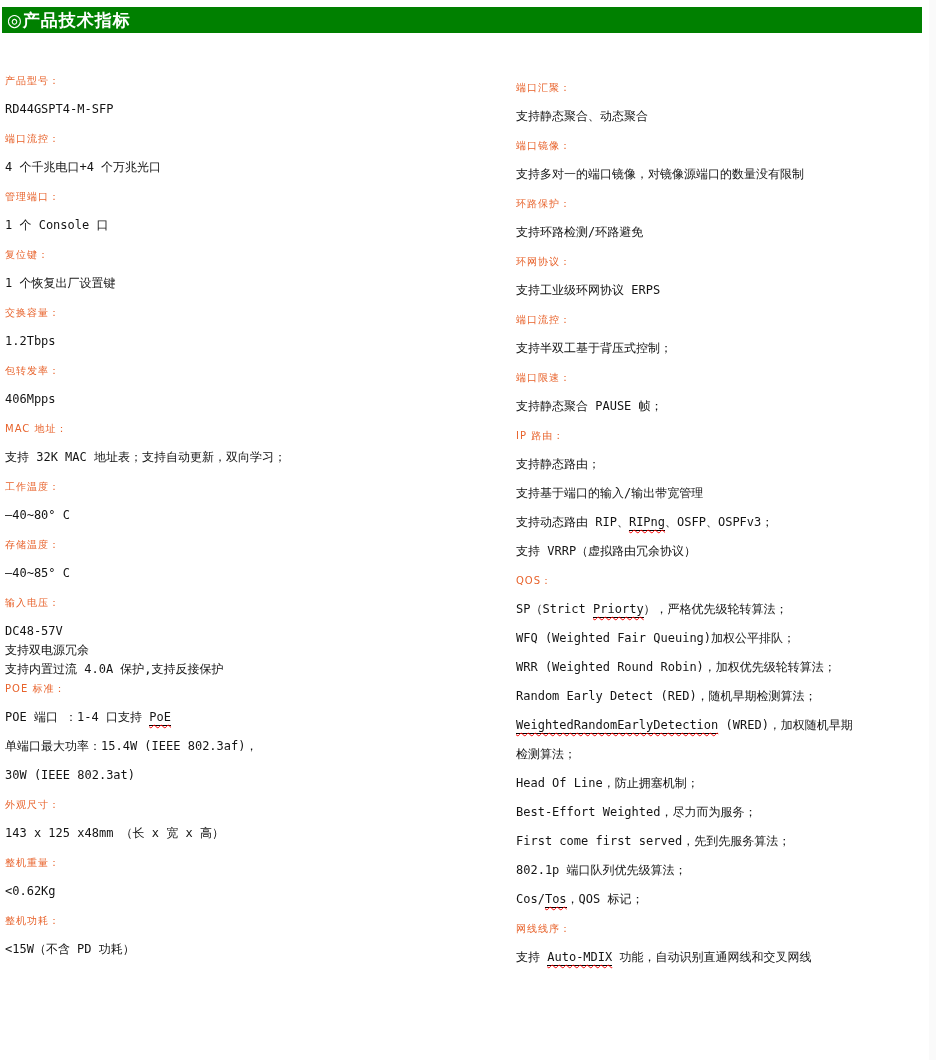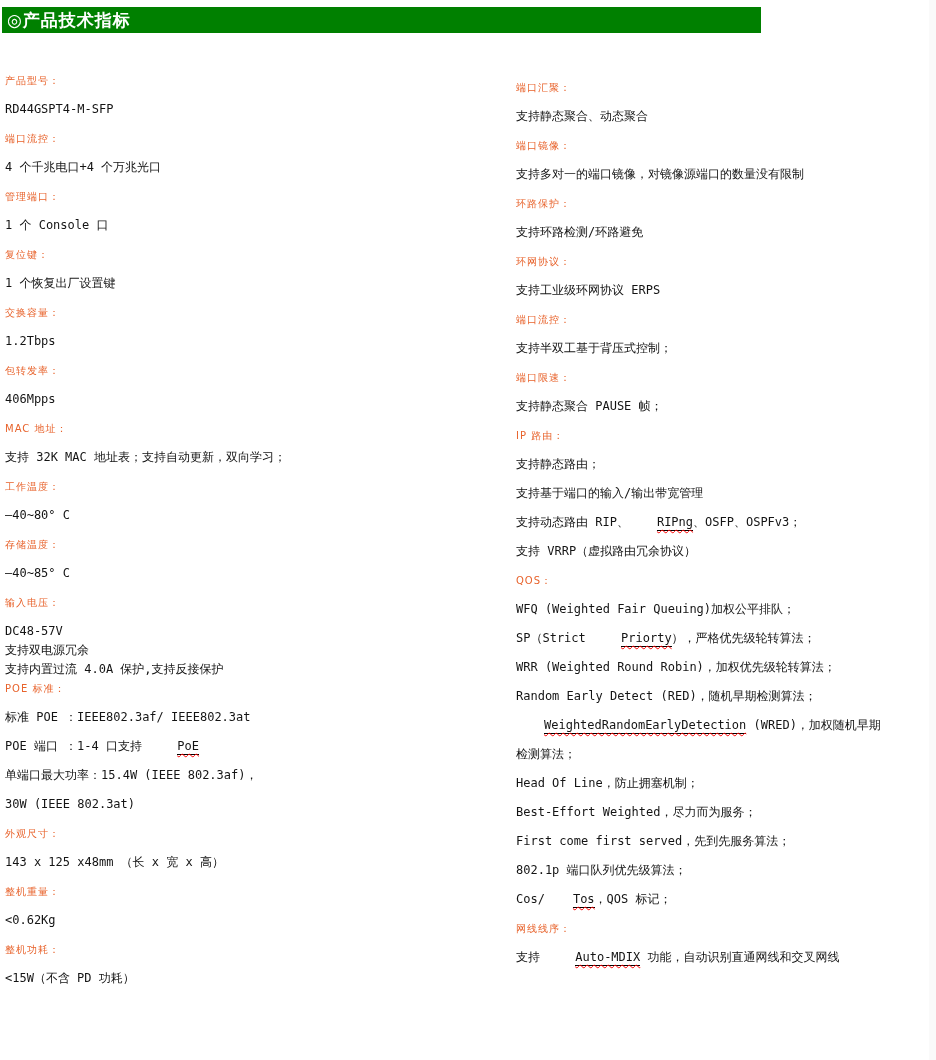--- a/index.html
+++ b/index.html
@@ -10,21 +10,21 @@
     --wave:#ff0000;
   }
   *{box-sizing:border-box}
   html,body{margin:0;padding:0}
   body{
     width:936px;height:1060px;overflow:hidden;position:relative;
     background:#ffffff;color:var(--body-fg);
     font-family:"DejaVu Sans Mono","DejaVu Sans",monospace;
   }
   .header-bar{
-    position:absolute;left:2px;top:7px;width:759px;height:26px;
+    position:absolute;left:2px;top:7px;width:920px;height:26px;
     background:var(--header-bg);
     display:flex;align-items:center;padding-left:5px;
   }
   .header-title{
     color:var(--header-fg);font-weight:bold;font-size:17px;letter-spacing:1px;
     font-family:"DejaVu Sans","Liberation Sans",sans-serif;
     white-space:nowrap;
   }
   .columns{
     position:absolute;left:0;top:71px;width:929px;
@@ -45,21 +45,20 @@
   }
   p.line.tight{margin-bottom:0}
   .marked{
     border-bottom:1px solid #000;
     text-decoration-line:underline;
     text-decoration-style:wavy;
     text-decoration-color:var(--wave);
     text-decoration-thickness:1px;
     text-underline-offset:3px;
     padding-bottom:1px;
-    margin-left:28px;
   }
   .right-edge{
     position:absolute;top:0;right:0;width:7px;height:1060px;
     background:#fafafa;
   }
 </style>
 </head>
 <body>
 
 <div class="header-bar">
@@ -105,21 +104,20 @@
         <p class="line"><span>—40~85° C</span></p>
       </div>
       <div>
         <p class="heading">输入电压：</p>
         <p class="line tight"><span>DC48-57V</span></p>
         <p class="line tight"><span>支持双电源冗余</span></p>
         <p class="line tight"><span>支持内置过流 4.0A 保护,支持反接保护</span></p>
       </div>
       <div>
         <p class="heading">POE 标准：</p>
-        <p class="line"><span>标准 POE ：IEEE802.3af/ IEEE802.3at</span></p>
         <p class="line"><span>POE 端口 ：1-4 口支持 </span><span class="marked">PoE</span></p>
         <p class="line"><span>单端口最大功率：15.4W (IEEE 802.3af)，</span></p>
         <p class="line"><span>30W (IEEE 802.3at)</span></p>
       </div>
       <div>
         <p class="heading">外观尺寸：</p>
         <p class="line"><span>143 x 125 x48mm （长 x 宽 x 高）</span></p>
       </div>
       <div>
         <p class="heading">整机重量：</p>
@@ -157,22 +155,22 @@
       </div>
       <div>
         <p class="heading">IP 路由：</p>
         <p class="line"><span>支持静态路由；</span></p>
         <p class="line"><span>支持基于端口的输入/输出带宽管理</span></p>
         <p class="line"><span>支持动态路由 RIP、</span><span class="marked">RIPng</span><span>、OSFP、OSPFv3；</span></p>
         <p class="line"><span>支持 VRRP（虚拟路由冗余协议）</span></p>
       </div>
       <div>
         <p class="heading">QOS：</p>
+        <p class="line"><span>SP（Strict </span><span class="marked">Priorty</span><span>），严格优先级轮转算法；</span></p>
         <p class="line"><span>WFQ (Weighted Fair Queuing)加权公平排队；</span></p>
-        <p class="line"><span>SP（Strict </span><span class="marked">Priorty</span><span>），严格优先级轮转算法；</span></p>
         <p class="line"><span>WRR (Weighted Round Robin)，加权优先级轮转算法；</span></p>
         <p class="line"><span>Random Early Detect (RED)，随机早期检测算法；</span></p>
         <p class="line"><span class="marked">WeightedRandomEarlyDetection</span><span> (WRED)，加权随机早期</span></p>
         <p class="line"><span>检测算法；</span></p>
         <p class="line"><span>Head Of Line，防止拥塞机制；</span></p>
         <p class="line"><span>Best-Effort Weighted，尽力而为服务；</span></p>
         <p class="line"><span>First come first served，先到先服务算法；</span></p>
         <p class="line"><span>802.1p 端口队列优先级算法；</span></p>
         <p class="line"><span>Cos/</span><span class="marked">Tos</span><span>，QOS 标记；</span></p>
       </div>

